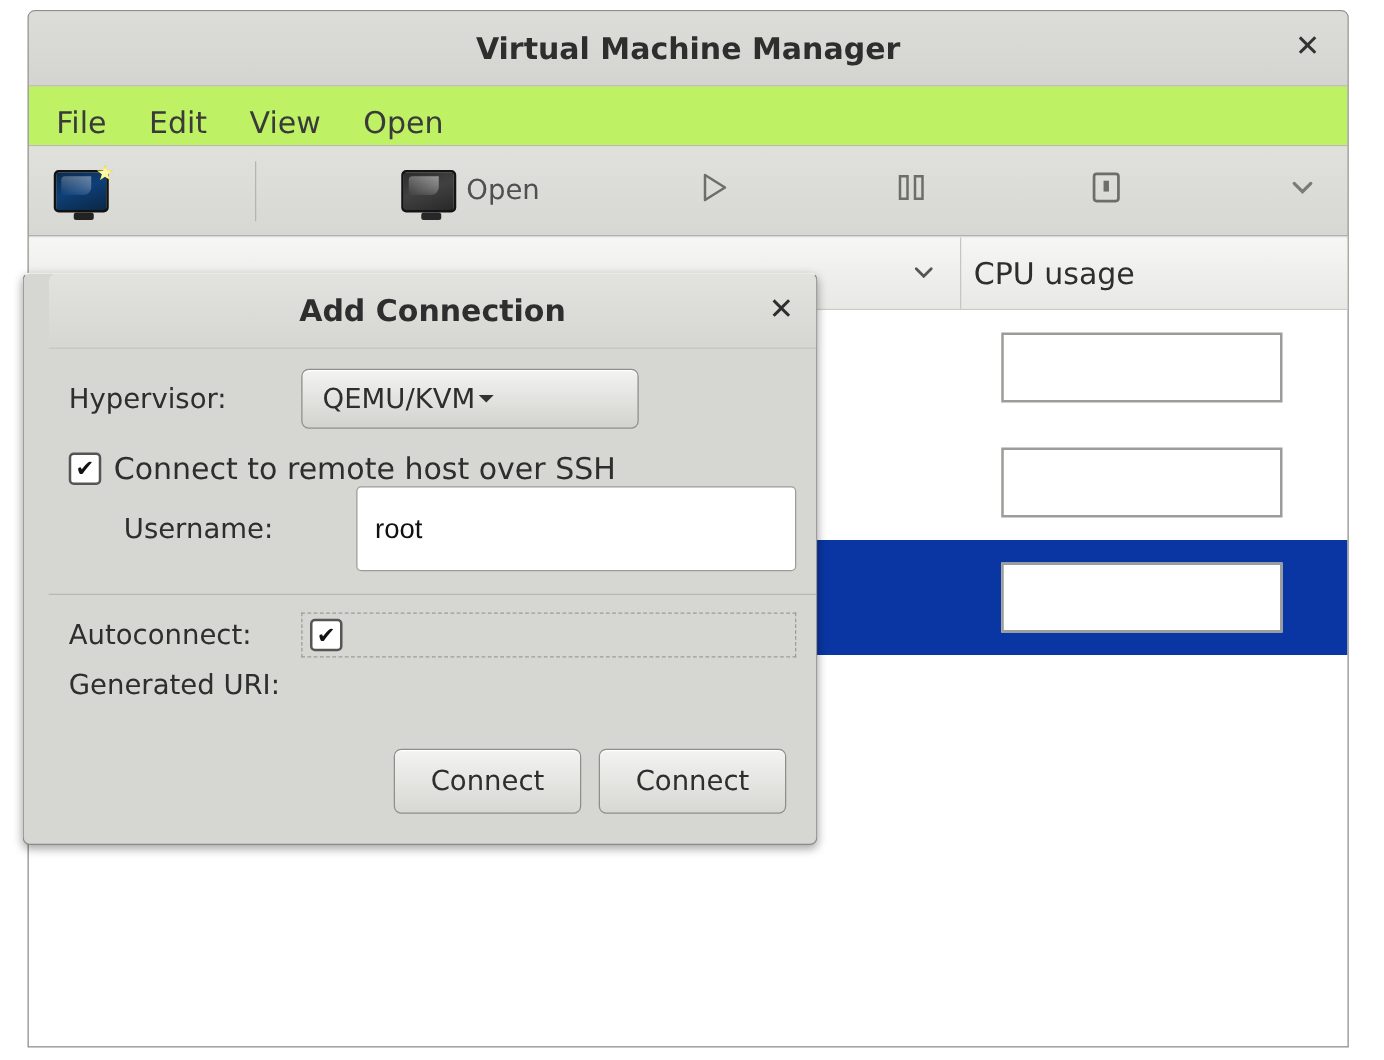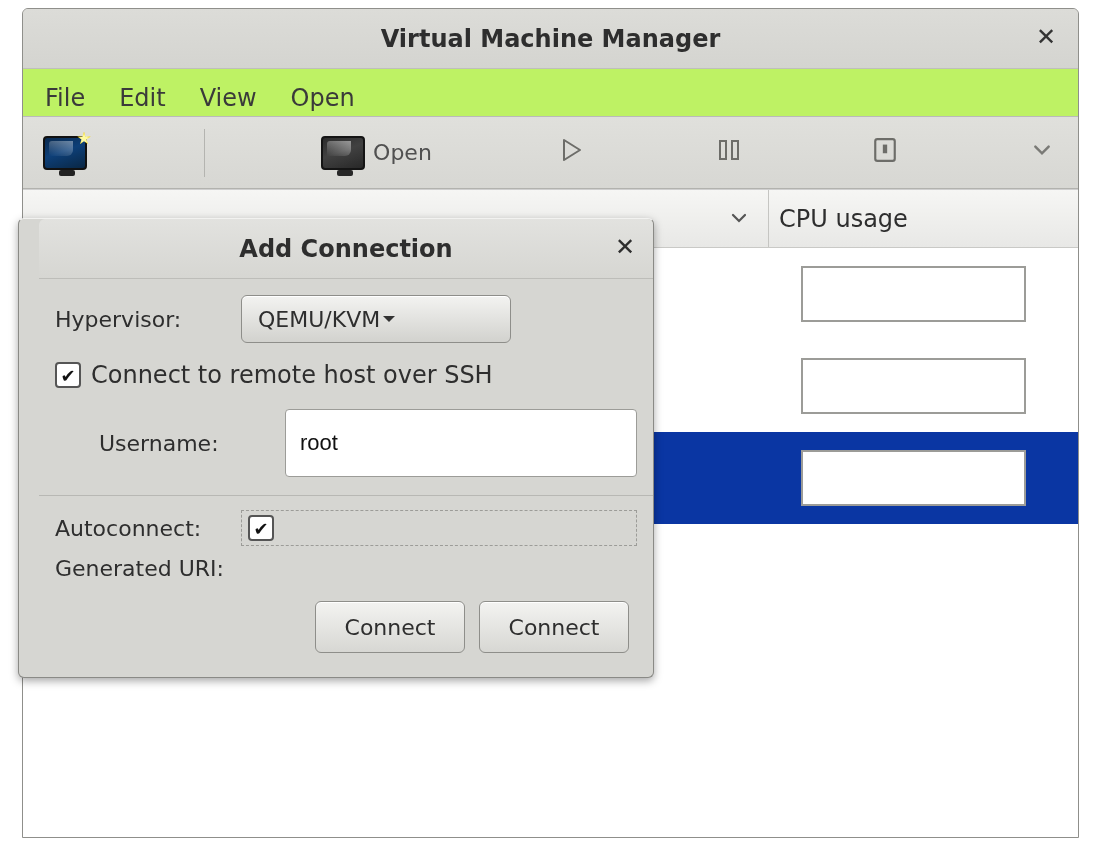--- a/index.html
+++ b/index.html
@@ -206,21 +206,21 @@
     background: linear-gradient(#f3f3f1,#d2d2ce);
     border: 1px solid #8e8e8a;
     border-radius: 6px;
     display:flex; align-items:center; justify-content:flex-start;
     padding: 0 16px;
     cursor:pointer;
     box-shadow: inset 0 1px 0 #fff;
   }
   .dropdown .dd-label { font-size:22px; }
   .dropdown .dd-caret svg { display:block; }
-  .checkbox-row { display:flex; align-items:center; gap:10px; margin-bottom: 20px; }
+  .checkbox-row { display:flex; align-items:center; gap:10px; }
   .checkbox {
     width:26px; height:26px;
     border:2px solid #555;
     border-radius:4px;
     background:#fff;
     display:flex; align-items:center; justify-content:center;
     cursor:pointer;
   }
   .checkbox.checked::after {
     content:"✔";
@@ -239,21 +239,21 @@
     height:68px;
     background:#fff;
     border:1px solid #9c9c98;
     border-radius:4px;
     padding: 0 14px;
     font-size:22px;
     color:#111;
     outline:none;
   }
   .hr { border-top:1px solid #b8b8b4; margin: 4px -16px 14px -16px; }
-  .info-row { display:flex; gap:10px; margin-bottom:10px; }
+  .info-row { display:flex; gap:10px; margin-bottom:28px; }
   .info-label { width:170px; font-size:22px; }
   .info-value { font-size:22px; }
   .dialog-buttons {
     display:flex; justify-content:flex-end;
     gap: 14px;
     padding: 10px 8px 14px 8px;
   }
   .btn {
     height:52px;
     min-width:150px;

